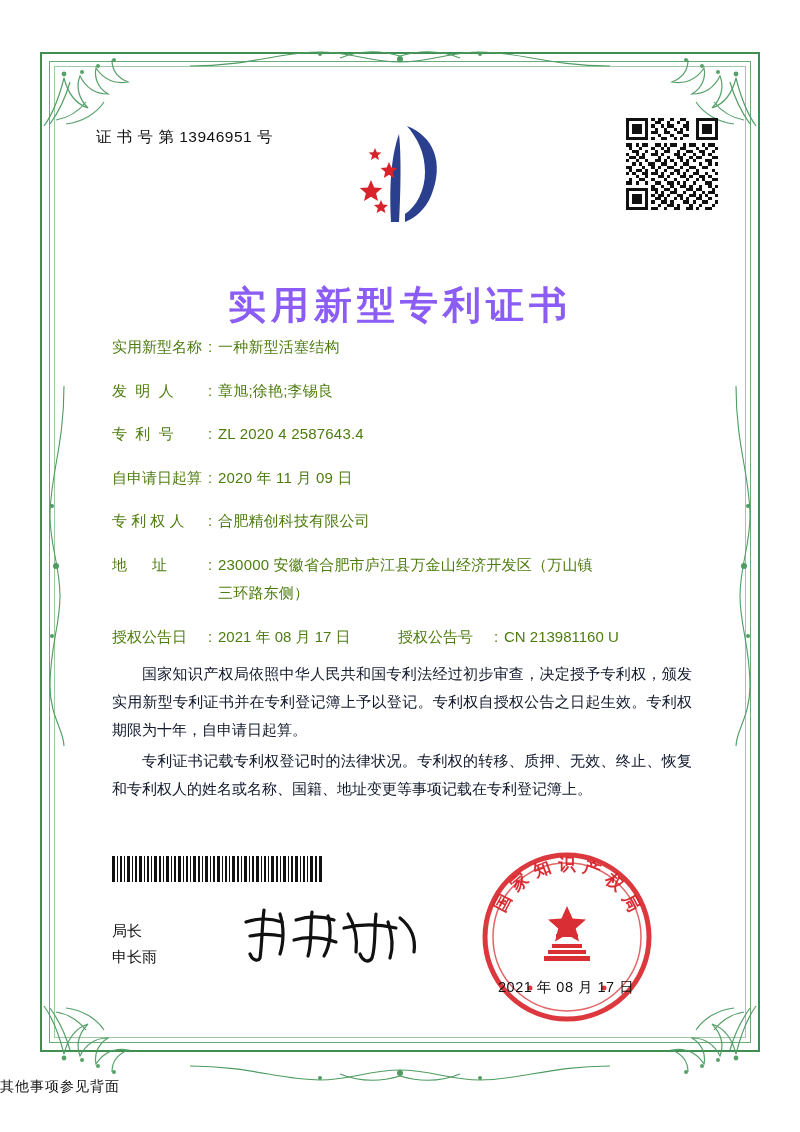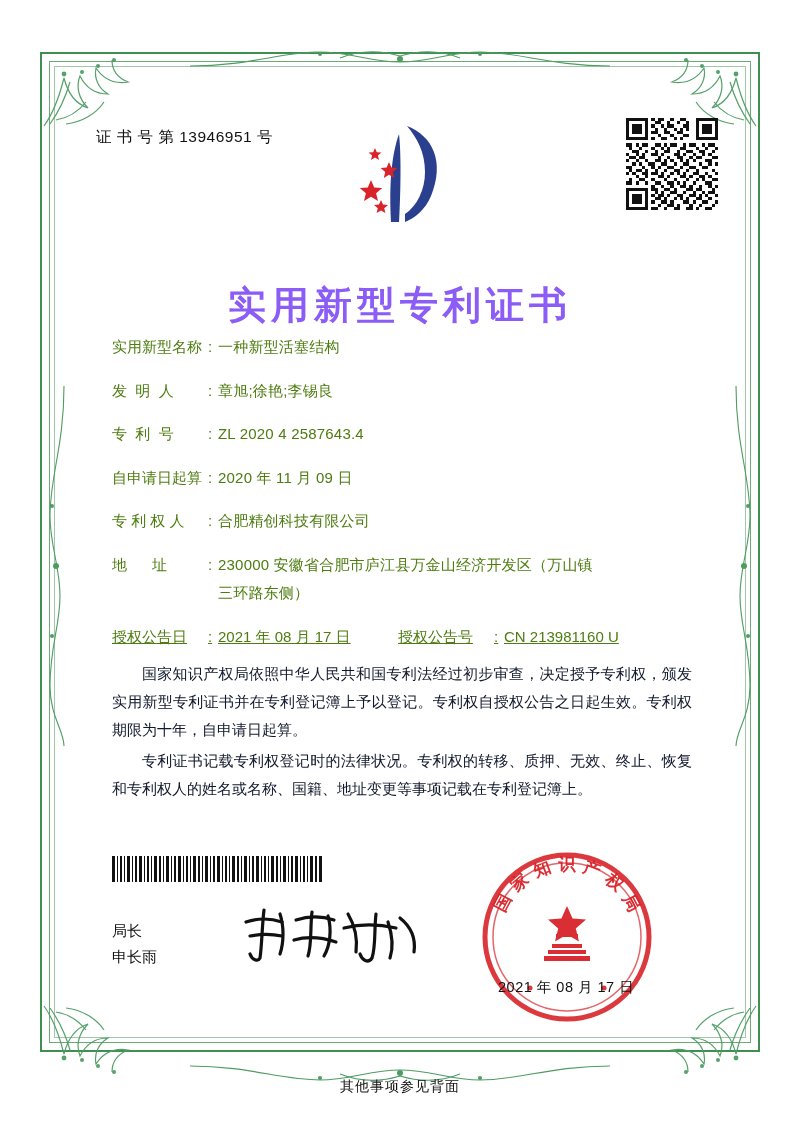--- a/index.html
+++ b/index.html
@@ -161,21 +161,20 @@
   }
   .field-value .line2 {
     display: block;
     margin-top: 6px;
   }
 
   .grant-row {
     display: flex;
     align-items: center;
     margin-bottom: 20px;
-    text-decoration: underline;
   }
   .grant-row .g1-label { width: 96px; flex: 0 0 96px; white-space: pre; }
   .grant-row .g1-colon { width: 10px; flex: 0 0 10px; }
   .grant-row .g1-value { flex: 0 0 180px; }
   .grant-row .g2-label { flex: 0 0 96px; white-space: pre; }
   .grant-row .g2-colon { width: 10px; flex: 0 0 10px; }
   .grant-row .g2-value { flex: 1; }
 
   .body-text {
     position: absolute;
@@ -239,21 +238,20 @@
     left: 0; right: 0;
     top: 1032px;
     text-align: center;
     font-size: 14px;
     color: #111;
   }
   .footnote {
     position: absolute;
     left: 0; right: 0;
     top: 1078px;
-    text-align: center;
     font-size: 14px;
     color: #111;
     letter-spacing: 1px;
   }
 </style>
 </head>
 <body>
 
 <div class="page">
 

